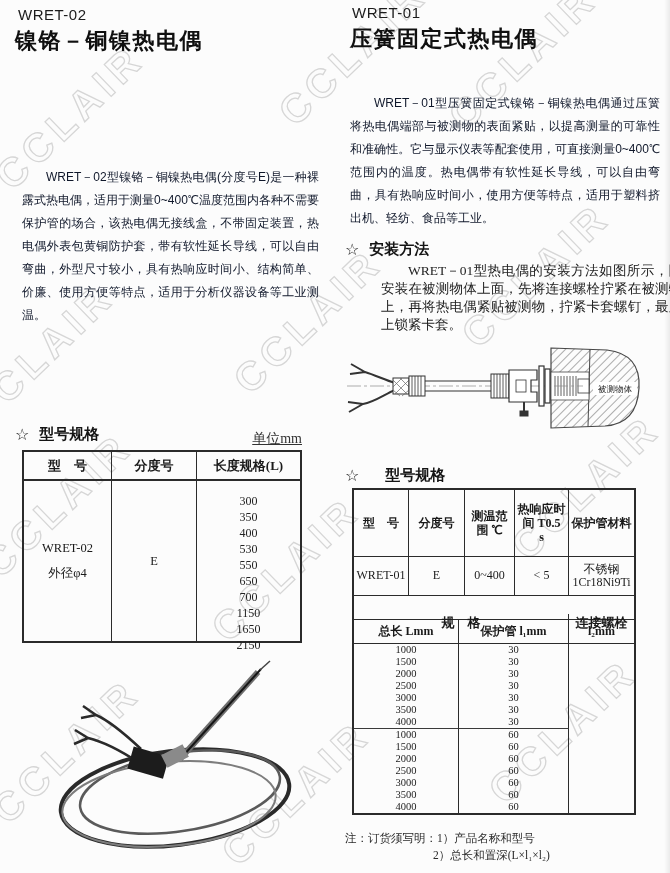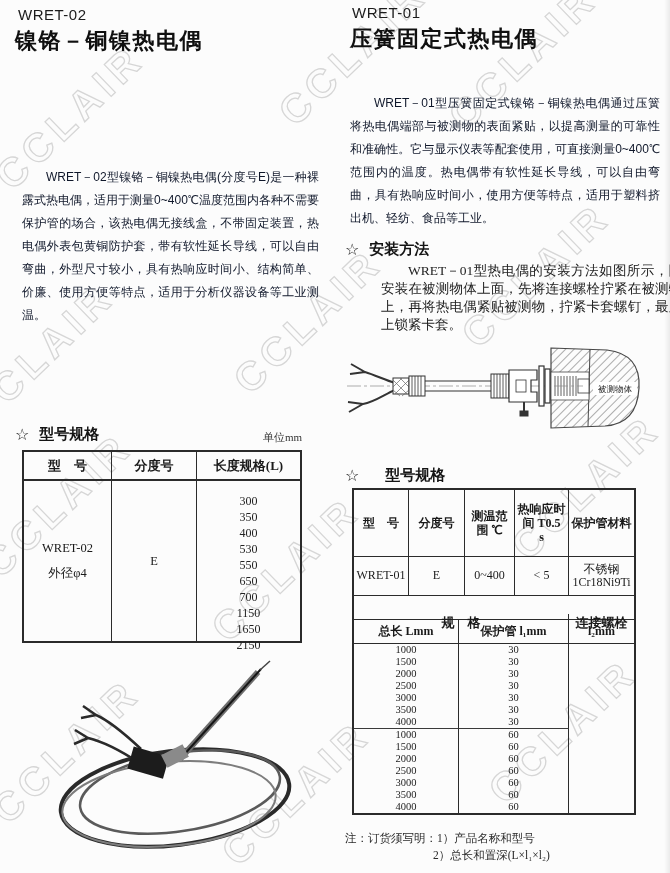--- a/index.html
+++ b/index.html
@@ -12,21 +12,21 @@
            letter-spacing:6px;fill:none;stroke:#d6d6d6;stroke-width:1.3px;}
   .content{position:absolute;left:0;top:0;width:670px;height:873px;z-index:1;}
   
   .code{font-size:15px;letter-spacing:.5px;color:#1c1c1c;}
   .h1{font-size:22px;font-weight:700;letter-spacing:1.5px;color:#101010;}
   .para{font-size:12px;line-height:23px;text-align:justify;text-indent:2em;color:#0f172a;}
   .para-serif{font-family:"Liberation Serif",serif;font-size:13.5px;line-height:18px;
               text-align:justify;text-indent:2em;color:#222;margin-left:36px;}
   .sec{font-size:15px;font-weight:700;color:#141414;display:flex;align-items:center;}
   .sec .star{font-weight:400;font-size:16px;margin-right:10px;}
-  .unit{font-family:"Liberation Serif",serif;font-size:11px;color:#333;}
+  .unit{font-family:"Liberation Serif",serif;font-size:14px;color:#333;text-decoration:underline;}
   
   .ltable{left:22px;top:450px;width:280px;border:2px solid #2b2b2b;box-sizing:border-box;background:transparent;}
   .lt-head{display:grid;grid-template-columns:88px 85px 1fr;height:27px;border-bottom:2px solid #2b2b2b;}
   .lt-head>div{display:flex;align-items:center;justify-content:center;
                font:600 13px "Liberation Serif",serif;}
   .lt-head>div:not(:last-child){border-right:1.5px solid #2b2b2b;}
   .lt-body{display:grid;grid-template-columns:88px 85px 1fr;grid-auto-rows:16px;}
   .lt-body .sp{grid-row:1/span 10;display:flex;flex-direction:column;align-items:center;
                justify-content:center;gap:9px;font:12.5px "Liberation Serif",serif;}
   .lt-body .c1{grid-column:1;border-right:1.5px solid #2b2b2b;}

